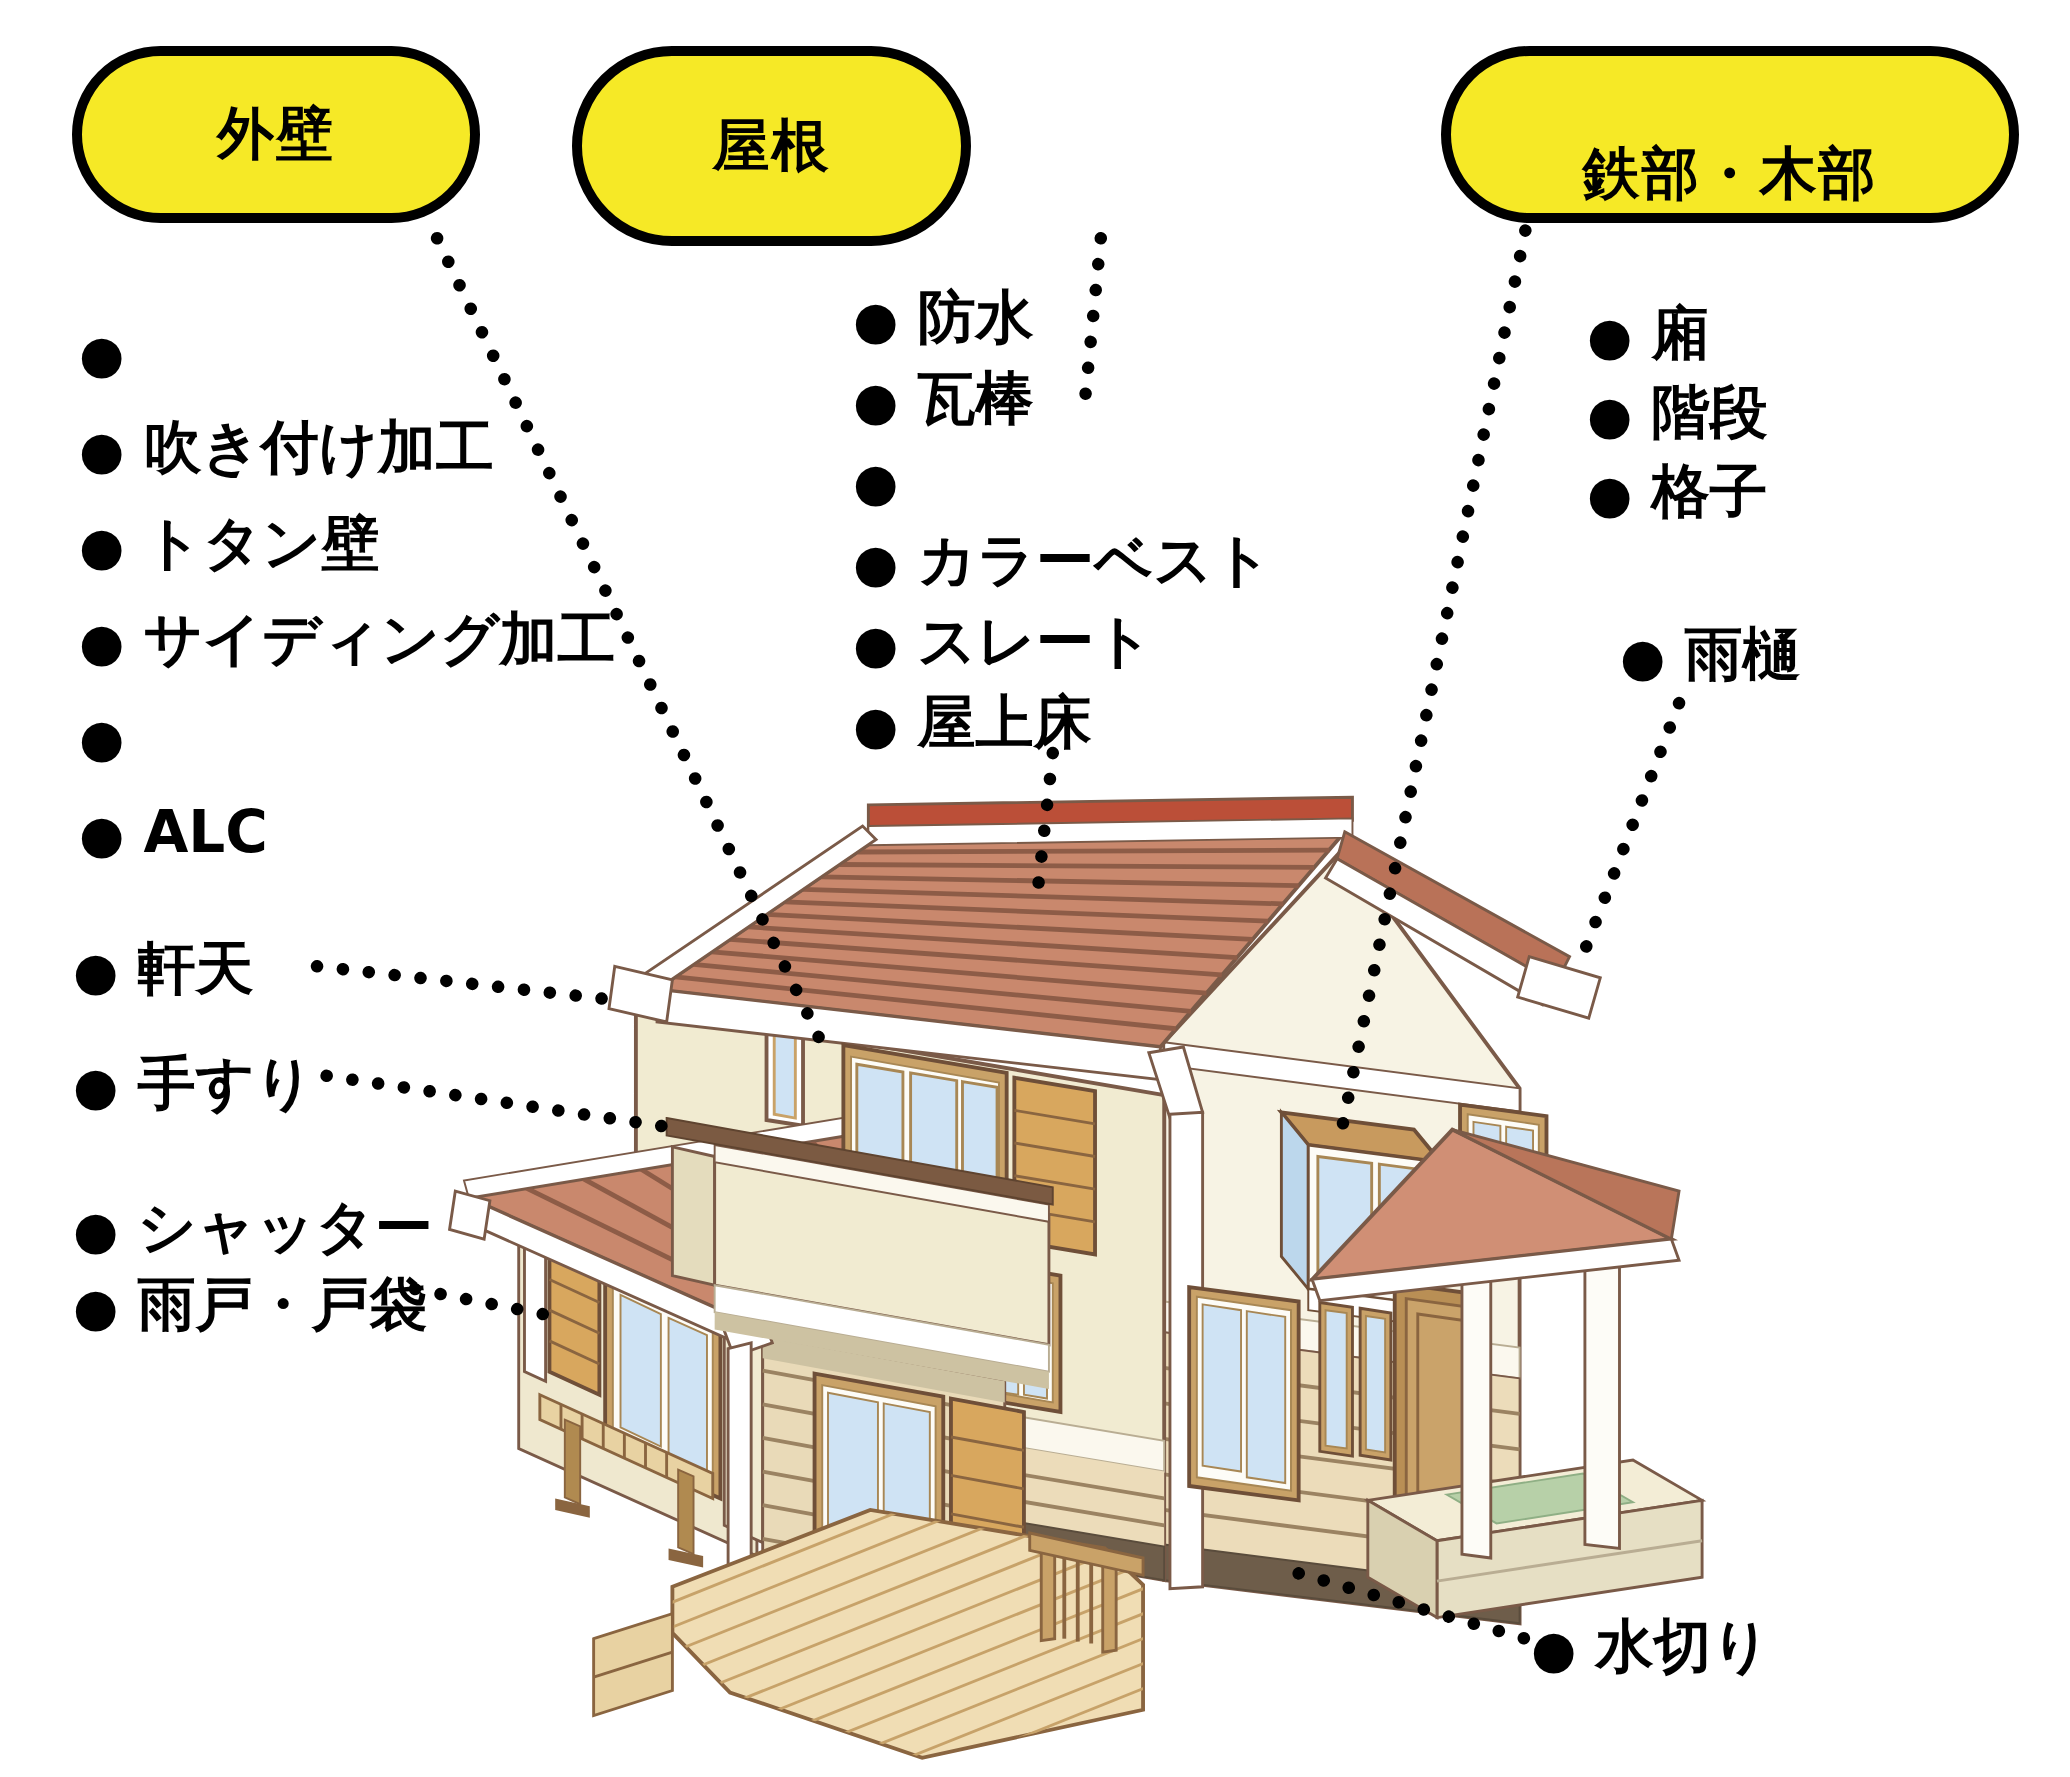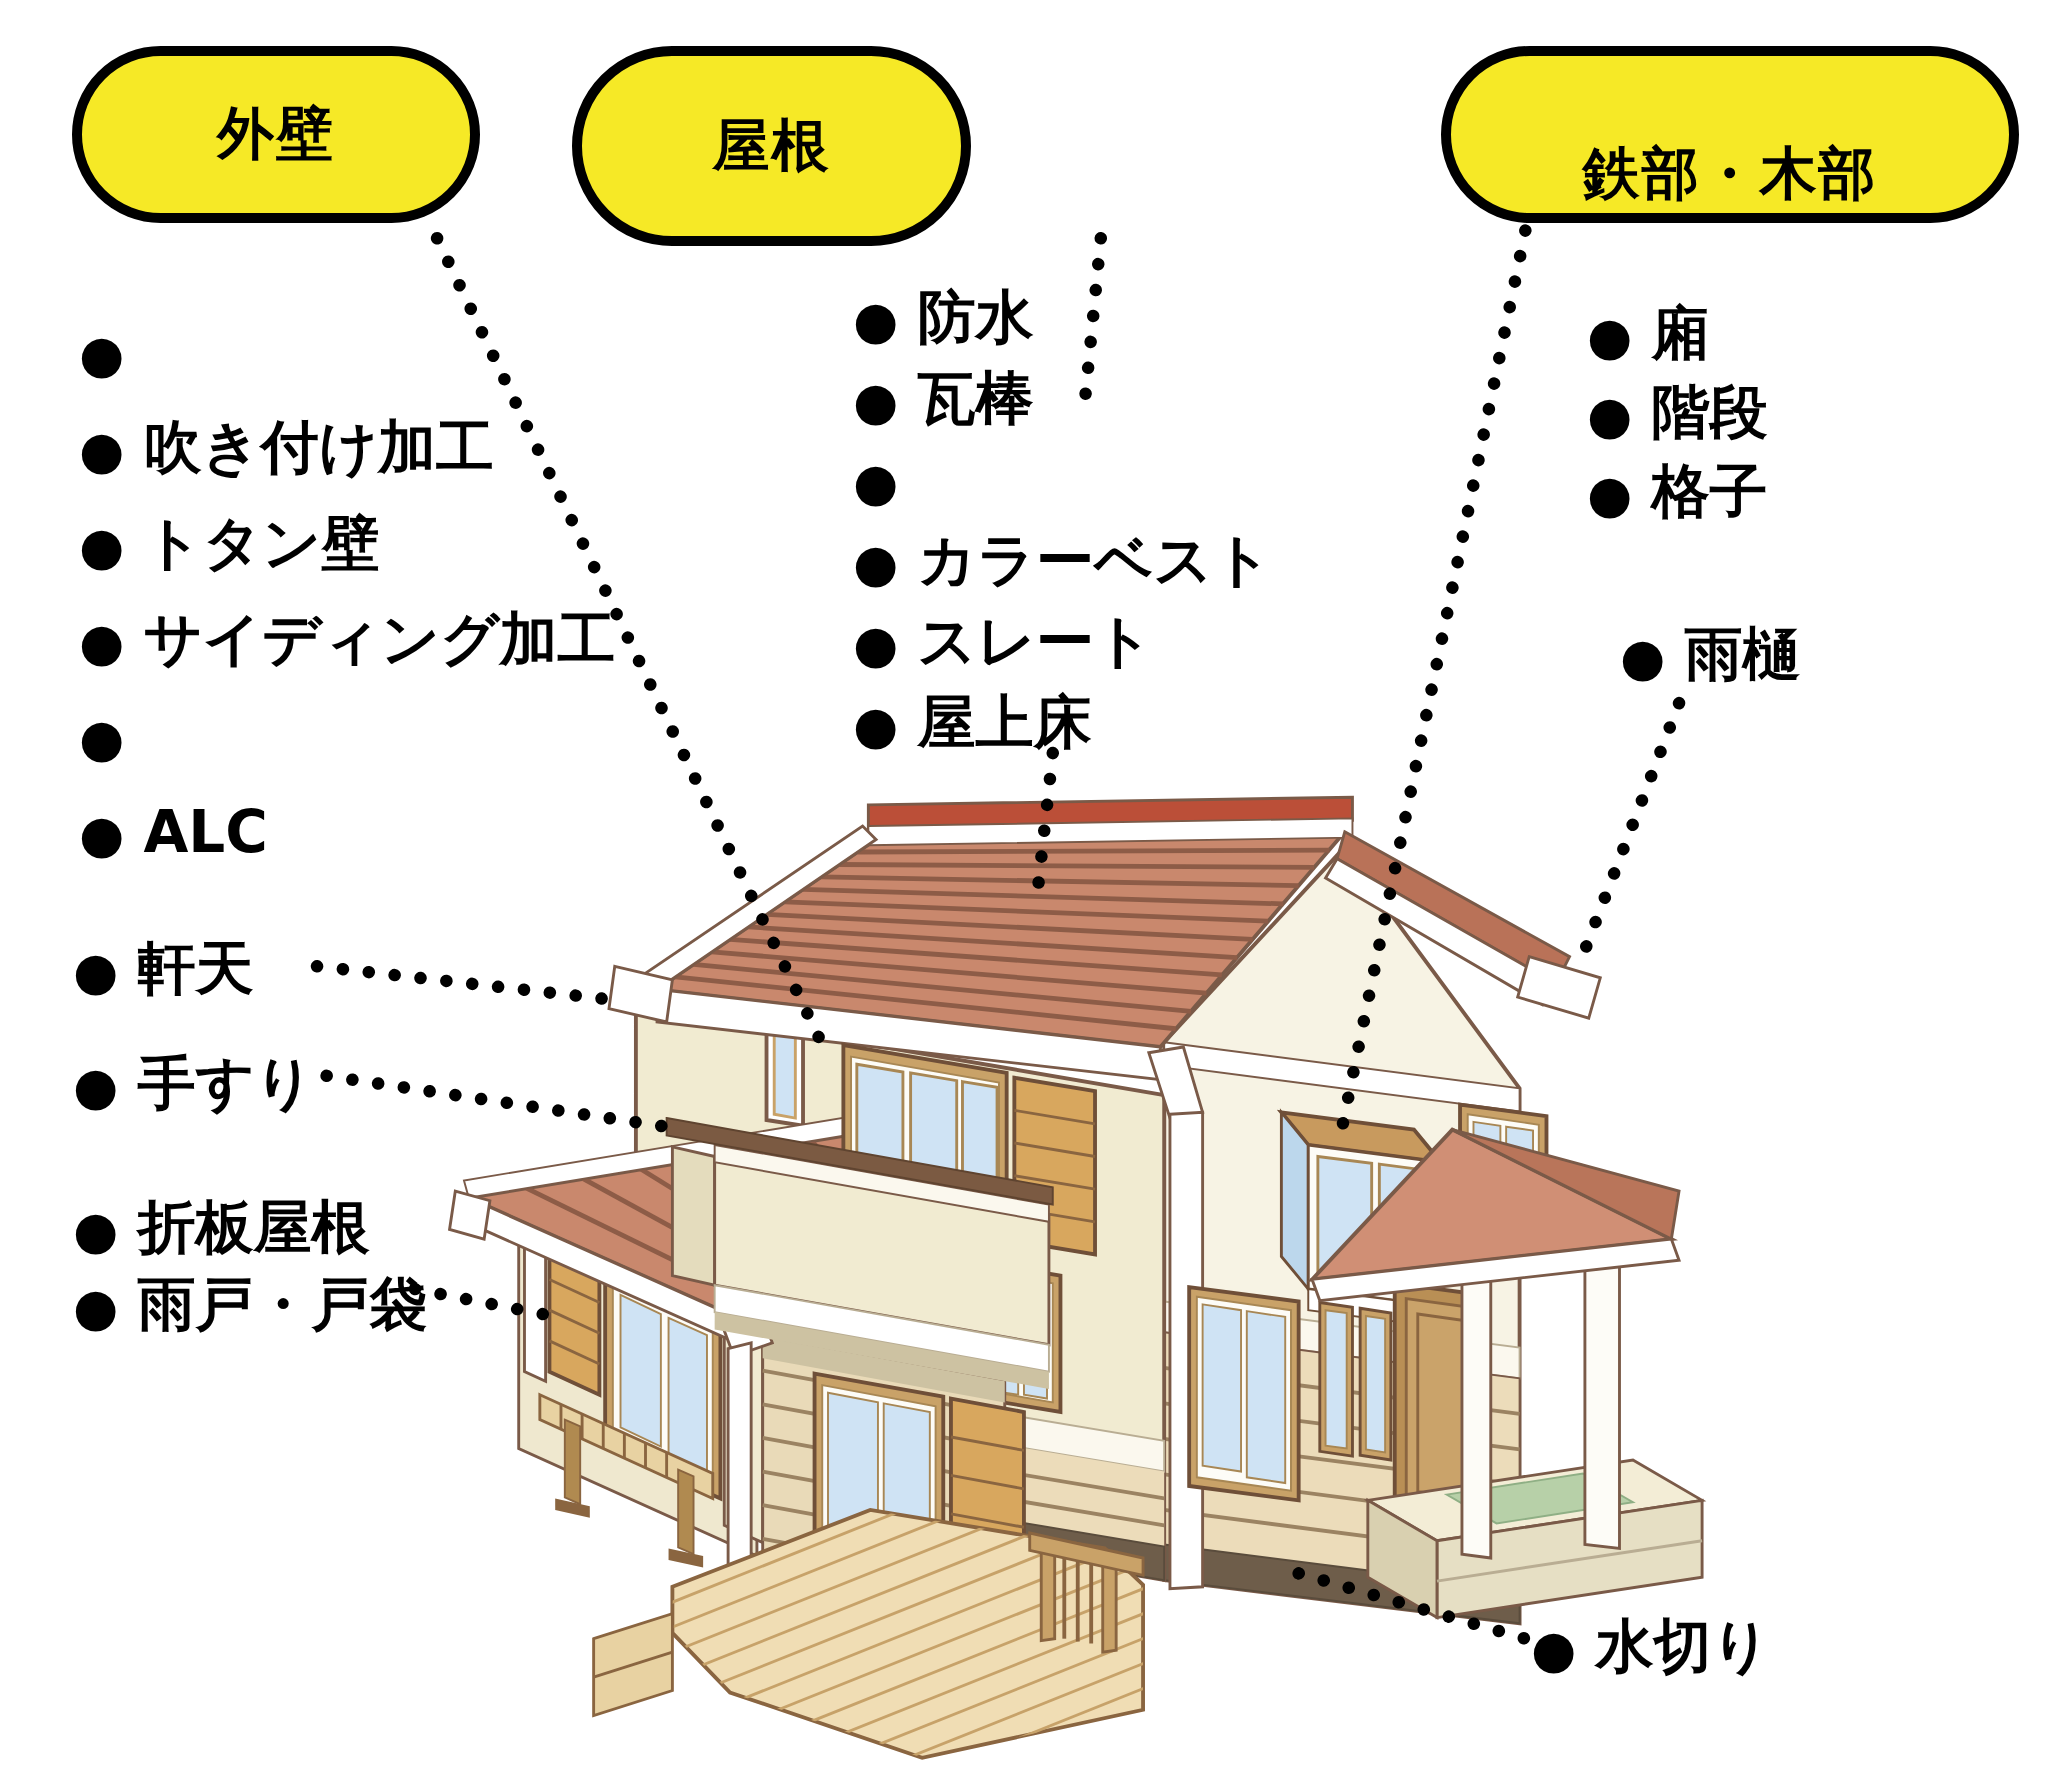--- a/index.html
+++ b/index.html
@@ -388,21 +388,21 @@
   <div class="callout" style="left:73px;top:934px;">
     <span class="bullet">●</span>
       <span>軒天</span>
   </div>
   <div class="callout" style="left:73px;top:1049px;">
     <span class="bullet">●</span>
       <span>手すり</span>
   </div>
   <div class="callout" style="left:73px;top:1193px;">
     <span class="bullet">●</span>
-      <span>折板屋根</span>
+      <span>シャッター</span>
   </div>
   <div class="callout" style="left:73px;top:1270px;">
     <span class="bullet">●</span>
       <span>雨戸・戸袋</span>
   </div>
   <div class="callout" style="left:1531px;top:1612px;">
     <span class="bullet">●</span>
       <span>水切り</span>
   </div>
 

